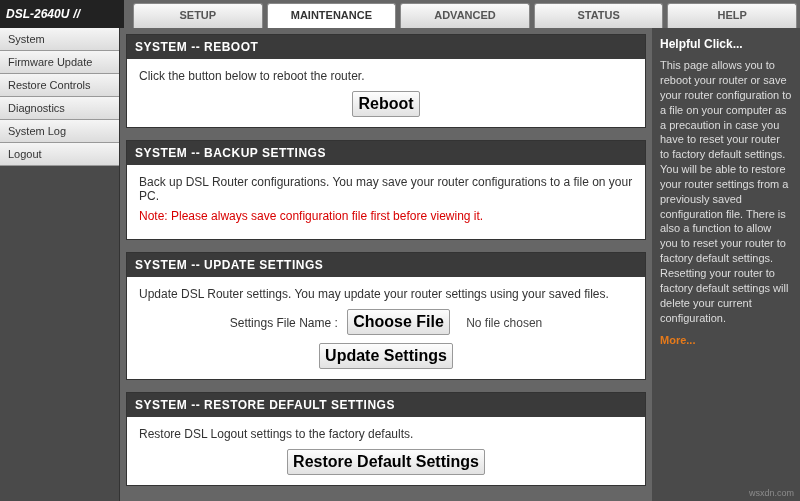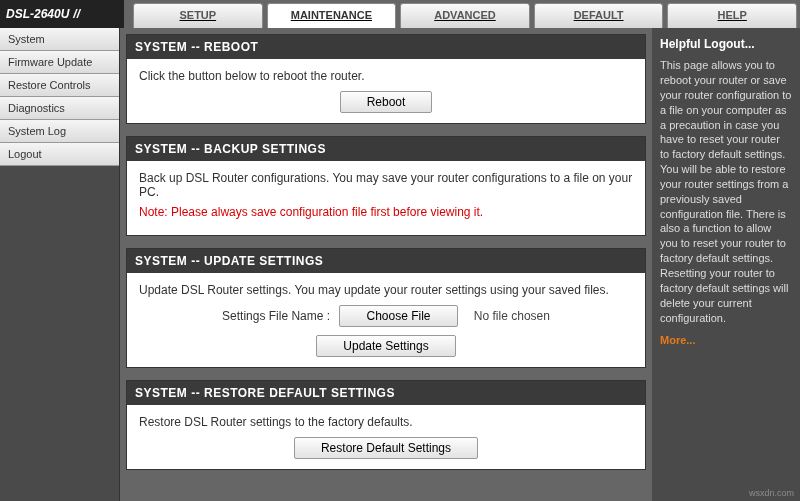--- a/index.html
+++ b/index.html
@@ -34,21 +34,20 @@
   color: #fff;
   font-style: italic;
   margin-left: 4px;
   font-weight: bold;
 }
 .tabs {
   flex: 1;
   display: flex;
   gap: 4px;
   padding: 3px 3px 0 3px;
-  text-decoration: underline;
 }
 .tab {
   flex: 1;
   background: linear-gradient(#fafafa, #d8d8d8);
   border: 1px solid #888;
   border-bottom: none;
   border-radius: 3px 3px 0 0;
   text-align: center;
   font-size: 11px;
   font-weight: bold;
@@ -98,26 +97,27 @@
 }
 .panel-body {
   padding: 10px 12px;
   color: #333;
   font-size: 12px;
 }
 .panel-body p { margin-bottom: 6px; }
 .note { color: #d80000; }
 .btn-row { text-align: center; margin-top: 8px; }
 button.ui {
-  font-size: 12px;
-  padding: 3px 26px;
+  font-size: 16px;
+  padding: 3px 5px;
   background: linear-gradient(#fdfdfd, #e2e2e2);
   border: 1px solid #999;
   border-radius: 2px;
   cursor: pointer;
+  font-weight: bold;
 }
 .file-row {
   text-align: center;
   margin: 8px 0;
 }
 .file-label {
   font-weight: normal;
   margin-right: 6px;
 }
 .file-status {
@@ -157,21 +157,21 @@
 </style>
 </head>
 <body>
 
 <div class="topbar">
   <div class="brand">DSL-2640U</div>
   <div class="tabs">
     <div class="tab">SETUP</div>
     <div class="tab active">MAINTENANCE</div>
     <div class="tab">ADVANCED</div>
-    <div class="tab">DEFAULT</div>
+    <div class="tab">STATUS</div>
     <div class="tab">HELP</div>
   </div>
 </div>
 
 <div class="main">
   <div class="sidebar">
     <div class="side-item">System</div>
     <div class="side-item">Firmware Update</div>
     <div class="side-item">Restore Controls</div>
     <div class="side-item">Diagnostics</div>
@@ -210,29 +210,29 @@
         </div>
         <div class="btn-row">
           <button class="ui">Update Settings</button>
         </div>
       </div>
     </div>
 
     <div class="panel">
       <div class="panel-head">SYSTEM -- RESTORE DEFAULT SETTINGS</div>
       <div class="panel-body">
-        <p>Restore DSL Router settings to the factory defaults.</p>
+        <p>Restore DSL Logout settings to the factory defaults.</p>
         <div class="btn-row">
           <button class="ui">Restore Default Settings</button>
         </div>
       </div>
     </div>
 
   </div>
 
   <div class="hints">
-    <div class="hints-head">Helpful Logout...</div>
+    <div class="hints-head">Helpful Click...</div>
     <div>This page allows you to reboot your router or save your router configuration to a file on your computer as a precaution in case you have to reset your router to factory default settings. You will be able to restore your router settings from a previously saved configuration file. There is also a function to allow you to reset your router to factory default settings. Resetting your router to factory default settings will delete your current configuration.</div>
     <span class="more-link">More...</span>
   </div>
 </div>
 
 <div class="watermark">wsxdn.com</div>
 
 </body></html>

